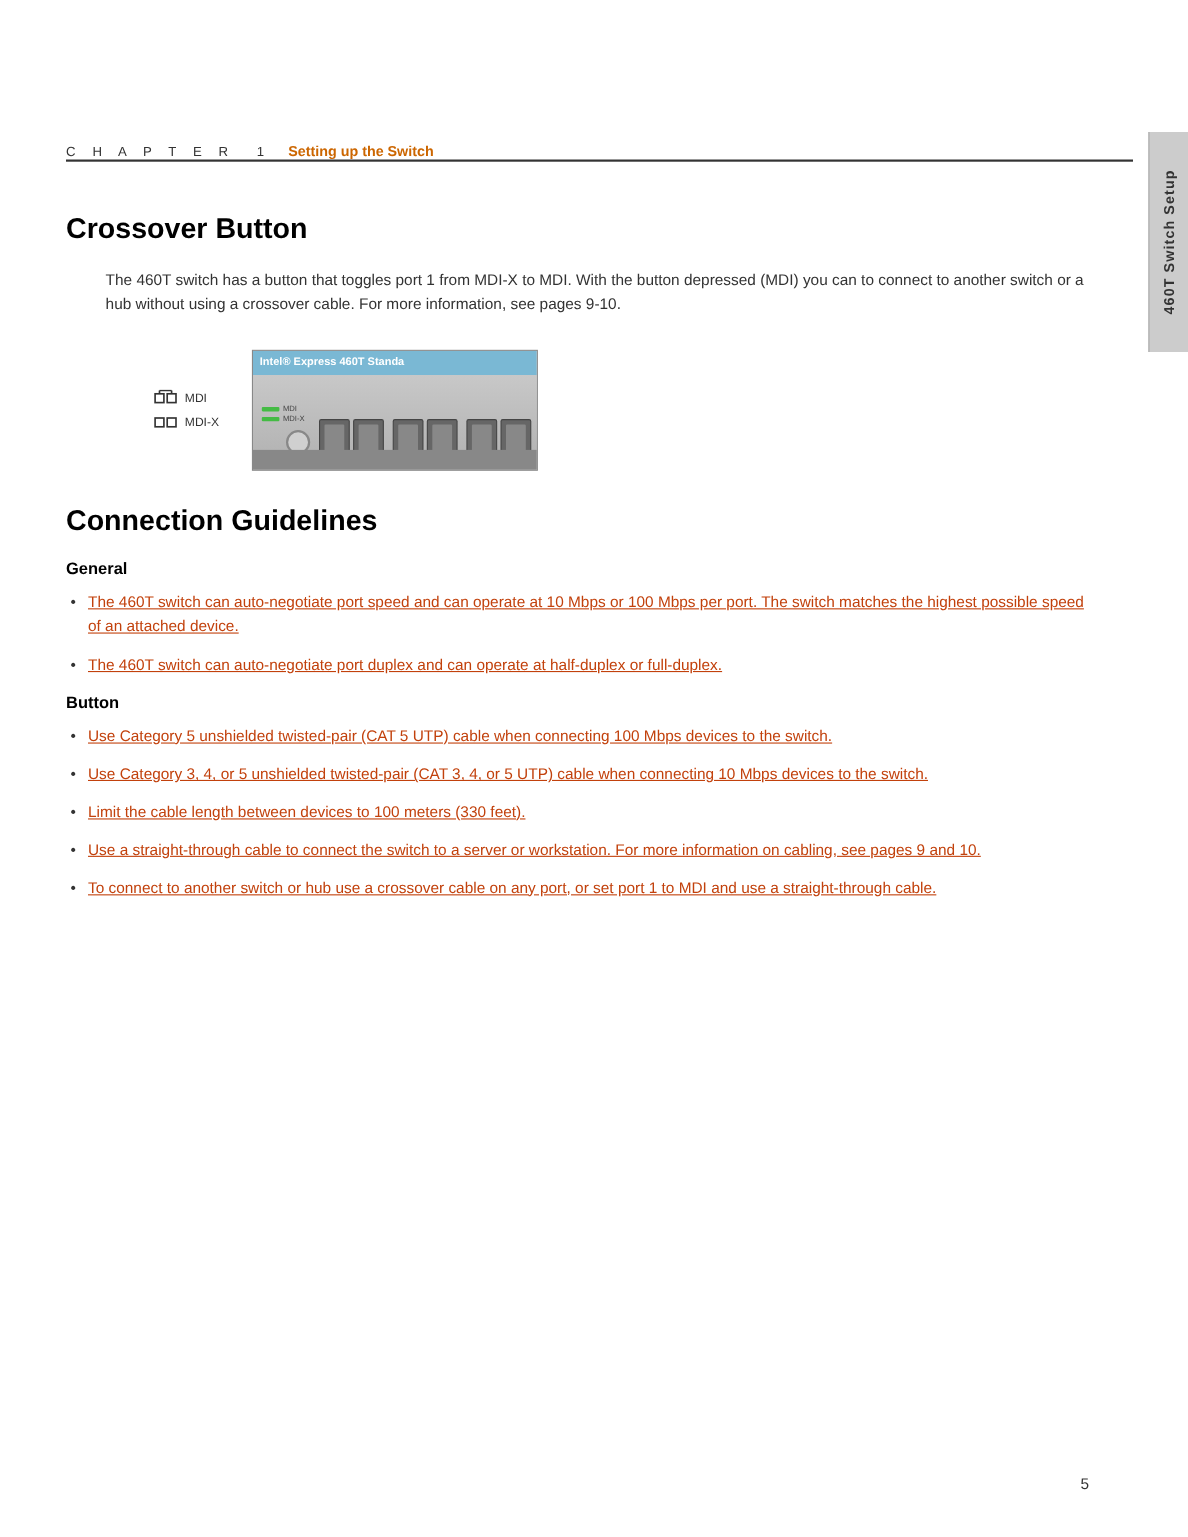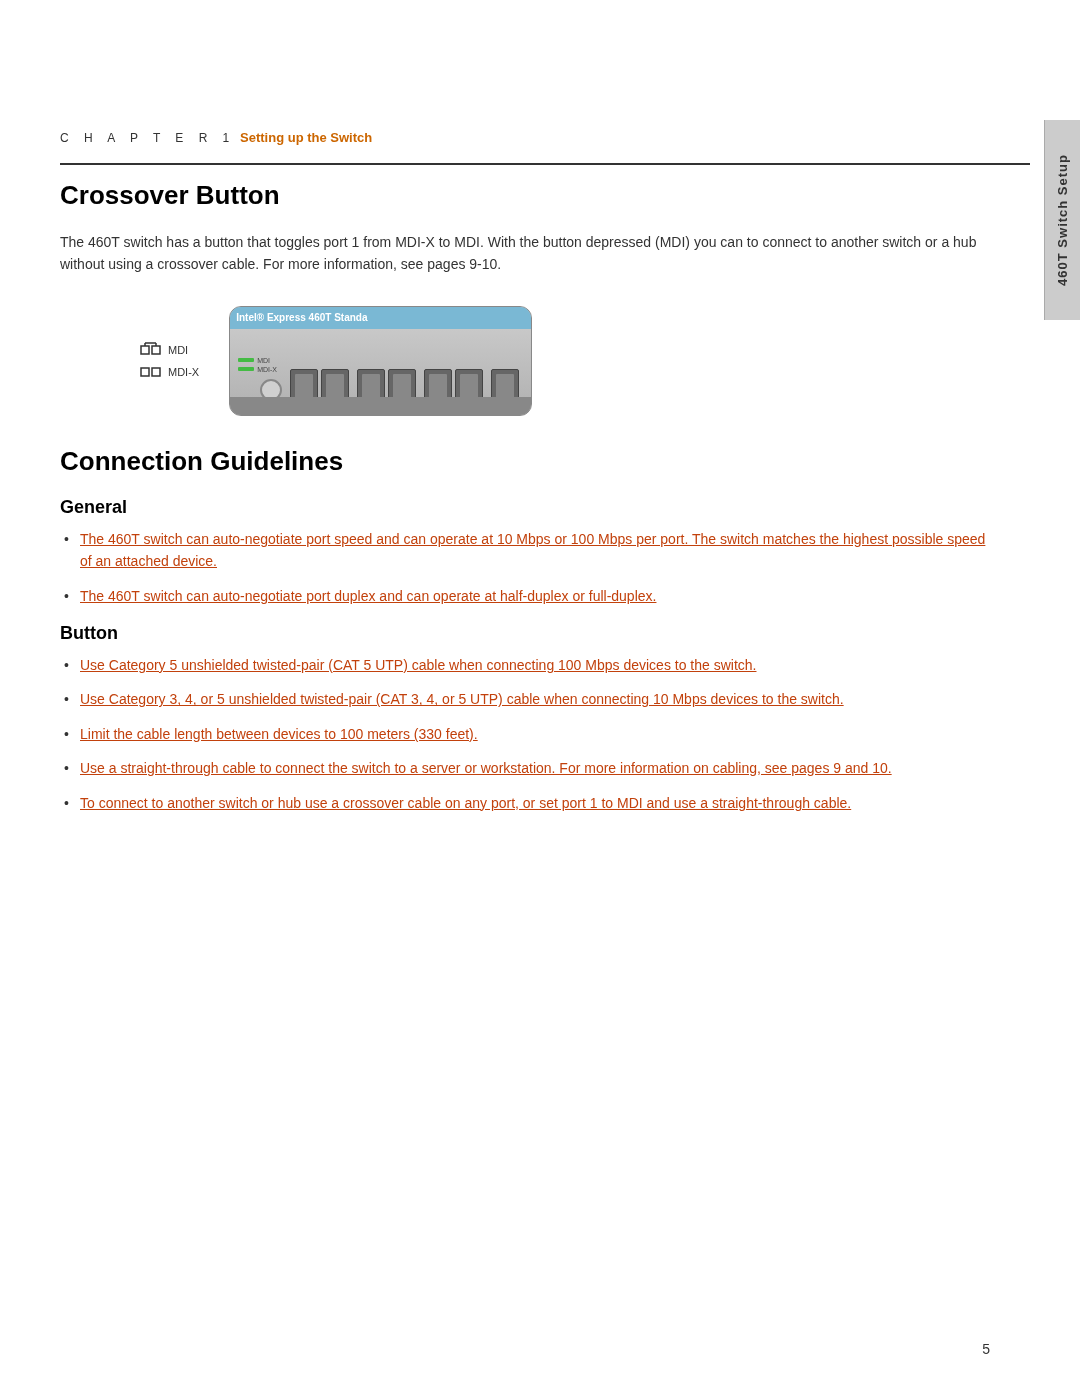--- a/index.html
+++ b/index.html
@@ -48,24 +48,24 @@
       white-space: nowrap;
     }
 
     
     .chapter-header {
       position: absolute;
       top: 130px;
       left: 60px;
       right: 50px;
       border-bottom: 2px solid #333;
-      padding-bottom: 18px;
+      padding-bottom: 0;
       display: flex;
       align-items: baseline;
-      gap: 5px;
+      gap: 16px;
     }
 
     .chapter-label {
       font-size: 12px;
       letter-spacing: 6px;
       color: #333;
       font-family: Arial, sans-serif;
       text-transform: uppercase;
     }
 
@@ -79,41 +79,42 @@
     .chapter-title {
       font-size: 13px;
       font-weight: bold;
       color: #cc6600;
       margin-left: 0;
     }
 
     
     .main-content {
       position: absolute;
-      top: 152px;
+      top: 164px;
       left: 60px;
       right: 90px;
     }
 
     
     .section-title {
       font-size: 26px;
       font-weight: bold;
       color: #000;
       margin-top: 28px;
       margin-bottom: 20px;
       font-family: Arial, sans-serif;
     }
 
     
     .body-text {
       font-size: 14px;
       line-height: 1.6;
       color: #333;
       margin-bottom: 16px;
+      margin-left: 36px;
     }
 
     
     .image-area {
       display: flex;
       align-items: center;
       gap: 20px;
       margin: 30px 0 30px 80px;
     }
 
@@ -128,25 +129,25 @@
     .mdi-item {
       display: flex;
       align-items: center;
       gap: 6px;
       font-size: 11px;
       color: #333;
     }
 
     
     .switch-image {
-      width: 303px;
+      width: 260px;
       height: 110px;
       background: linear-gradient(180deg, #d0d0d0 0%, #b8b8b8 50%, #a0a0a0 100%);
       border: 1px solid #888;
-      border-radius: 12px;
+      border-radius: 0;
       position: relative;
       overflow: hidden;
     }
 
     .switch-top-bar {
       position: absolute;
       top: 0;
       left: 0;
       right: 0;
       height: 22px;
@@ -243,21 +244,21 @@
     .bottom-bar {
       position: absolute;
       bottom: 0;
       left: 0;
       right: 0;
       height: 18px;
       background: #888;
     }
 
     .sub-section-heading {
-      font-size: 18px;
+      font-size: 15px;
       font-weight: bold;
       color: #000;
       margin-top: 16px;
       margin-bottom: 10px;
     }
 
     .bullet-list {
       list-style: none;
       margin-left: 0;
       margin-bottom: 16px;

